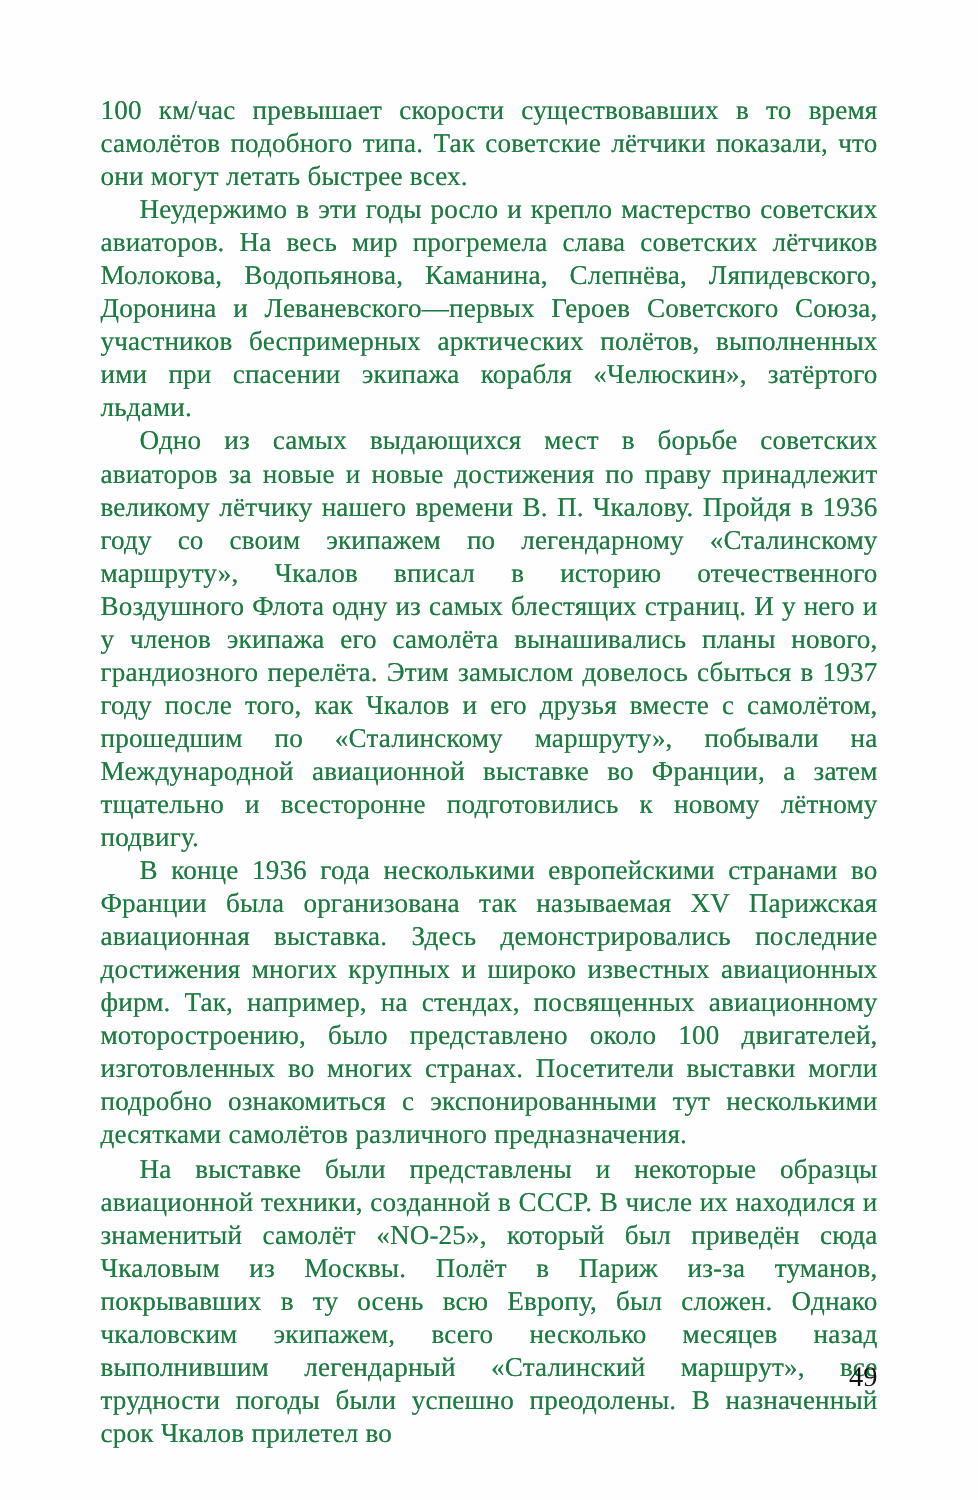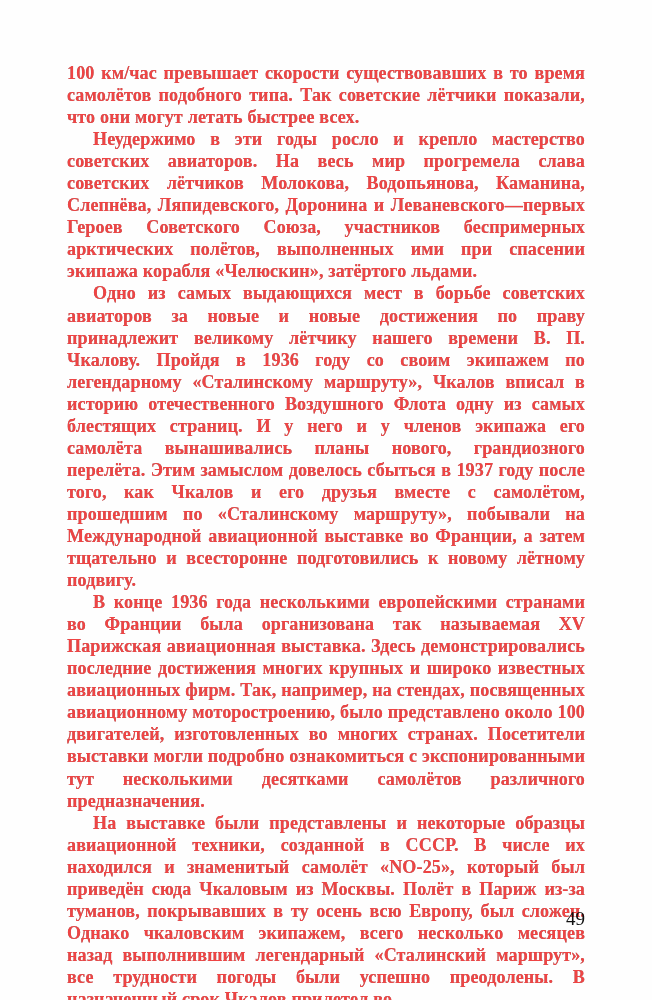--- a/index.html
+++ b/index.html
@@ -31,24 +31,23 @@
     width: 518px;
   }
 
   .para {
     margin: 0;
     text-align: justify;
     text-align-last: left;
     text-indent: 26px;
     font-size: 18.1px;
     line-height: 22.05px;
-    color: #ef4444;
+    color: #15803d;
     letter-spacing: 0.1px;
     word-spacing: 0.2px;
-    font-weight: bold;
     -webkit-font-smoothing: none;
   }
 
   .para.first {
     text-indent: 0;
   }
 
   
   .para {
     text-shadow: 0 0 0.35px rgba(40,40,40,0.55);

